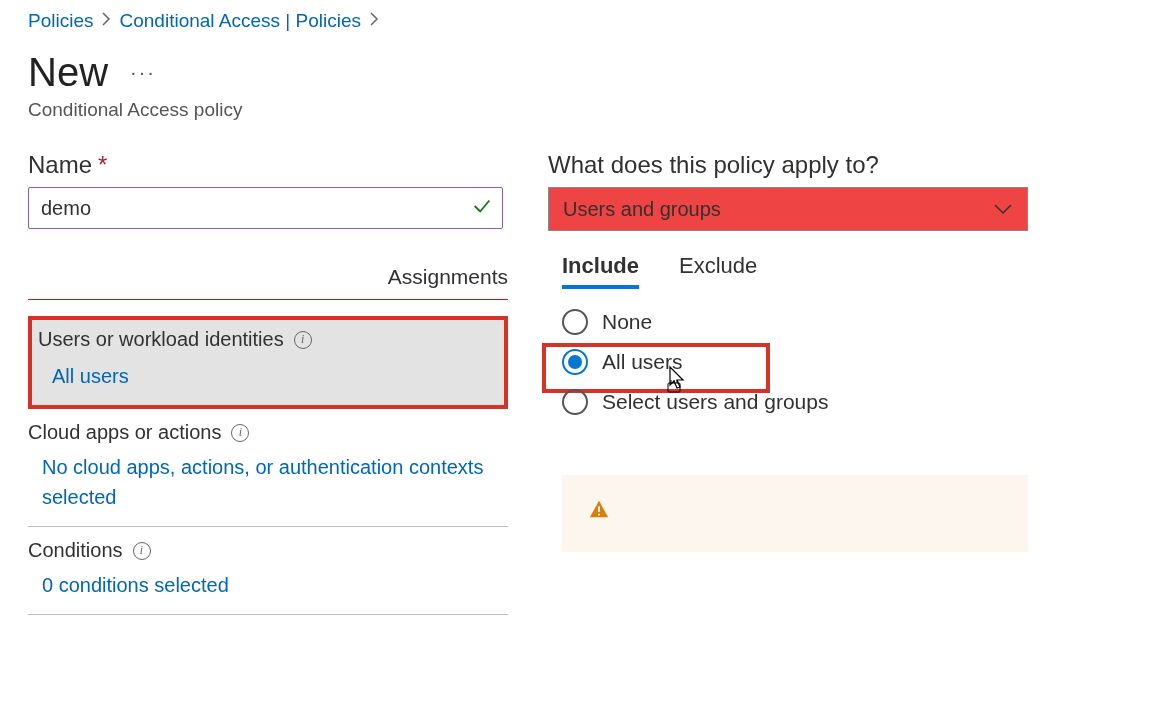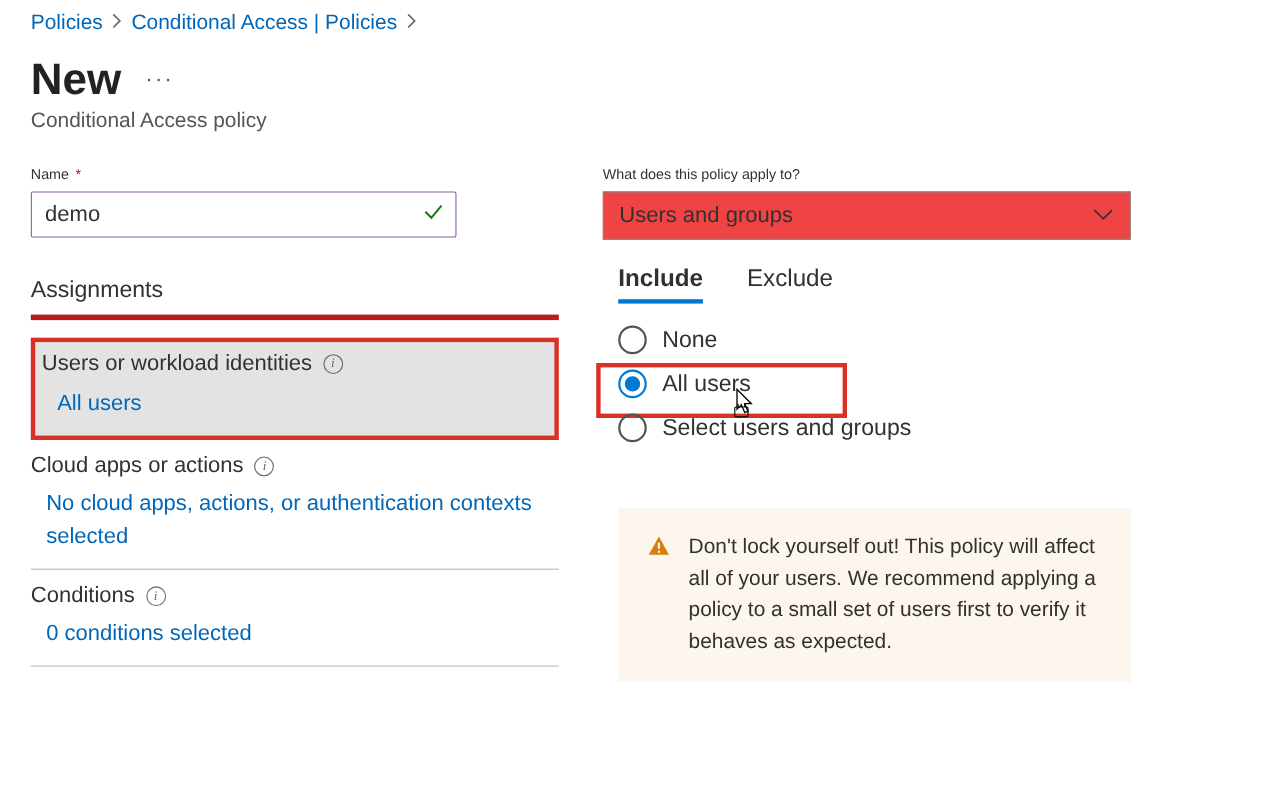--- a/index.html
+++ b/index.html
@@ -29,21 +29,21 @@
       font-size: 16px;
     }
     .page-title-row {
       display: flex;
       align-items: center;
       gap: 22px;
       margin-bottom: 4px;
     }
     .page-title {
       font-size: 40px;
-      font-weight: 700;
+      font-weight: 400;
       color: #222;
     }
     .more-dots {
       color: #555;
       font-size: 20px;
       letter-spacing: 2px;
       cursor: pointer;
     }
     .subtitle {
       font-size: 19px;
@@ -51,32 +51,32 @@
       margin-bottom: 30px;
     }
     .columns {
       display: flex;
       gap: 40px;
     }
     .left-col { width: 480px; }
     .right-col { width: 480px; }
 
     .field-label {
-      font-size: 13px;
+      font-size: 24px;
       color: #323130;
       margin-bottom: 8px;
       display: flex;
       align-items: center;
       gap: 6px;
     }
     .req-star { color: #a4262c; }
 
     .name-input-wrap {
       position: relative;
-      width: 387px;
+      width: 475px;
     }
     .name-input {
       width: 100%;
       height: 42px;
       border: 1px solid #8a5fa8;
       border-radius: 2px;
       padding: 0 40px 0 12px;
       font-size: 20px;
       color: #323130;
       outline: none;
@@ -87,21 +87,22 @@
       top: 50%;
       transform: translateY(-50%);
       color: #107c10;
     }
 
     .section-header {
       font-size: 21px;
       color: #323130;
       margin-top: 36px;
       padding-bottom: 10px;
-      border-bottom: 5px solid #b91c1c;
+      border-bottom: 1px solid #b91c1c;
+      text-align: right;
     }
 
     .assign-item {
       padding: 12px 0 14px 0;
       border-bottom: 1px solid #bbb;
     }
     .assign-row {
       display: flex;
       align-items: center;
       gap: 10px;
@@ -356,16 +357,15 @@
     </div>
 
     <div class="warning-box">
       <span class="warn-icon">
         <svg width="22" height="22" viewBox="0 0 24 24">
           <path d="M12 2 L22 20 L2 20 Z" fill="#d97d0d"></path>
           <rect x="11" y="8" width="2" height="6" fill="#fff"></rect>
           <rect x="11" y="16" width="2" height="2" fill="#fff"></rect>
         </svg>
       </span>
-      <div>Don't lock yourself out! This policy will affect all of your users. We recommend applying a policy to a small set of users first to verify it behaves as expected.</div>
     </div>
   </div>
 </div>
 
 </body></html>

